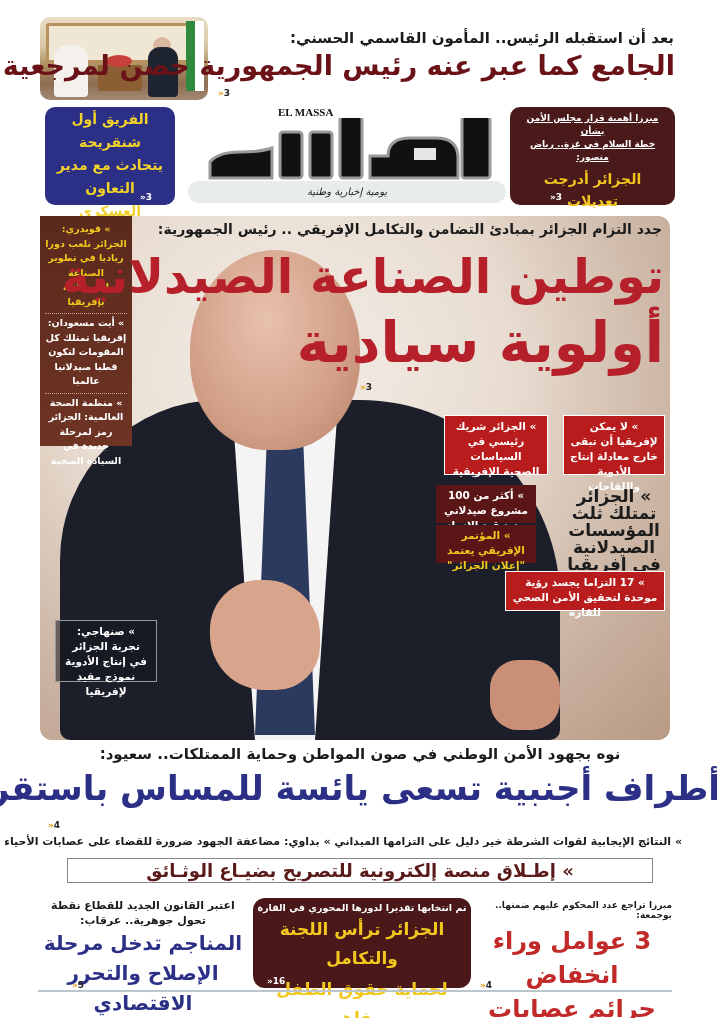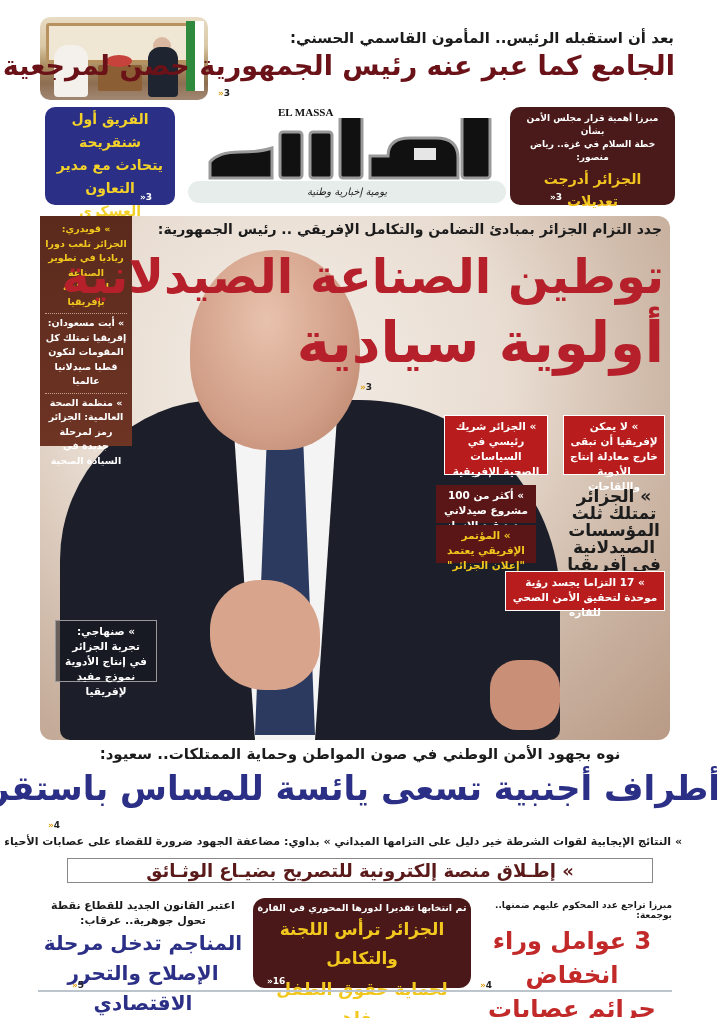--- a/index.html
+++ b/index.html
@@ -21,21 +21,21 @@
 
   .top-kicker { right: 46px; top: 29px; font-size: 15px; color: #1b1b1b; white-space: nowrap; }
   .top-headline { right: 45px; top: 50px; font-size: 27px; color: #6a1218; white-space: nowrap; letter-spacing: -1px; }
   .pg { font-size: 9px; font-weight: bold; color:#222; }
   .pg .arr { color: #e0a11b; }
 
   
   .box-left { left: 45px; top: 107px; width: 130px; height: 98px; background: #2b2f86; border-radius: 10px; padding: 1px 6px; text-align: center; }
   .box-left .t { color: #f2d12a; font-size: 14px; line-height: 23px; }
   .box-right { right: 45px; top: 107px; width: 165px; height: 98px; background: #4a1a1a; border-radius: 10px; padding: 5px 7px; text-align: center; }
-  .box-right .k { color: #ffffff; font-size: 9px; line-height: 13px; }
+  .box-right .k { color: #ffffff; font-size: 9px; line-height: 13px; text-decoration: underline; }
   .box-right .t { color: #f2c41f; font-size: 14px; line-height: 22px; margin-top: 4px; }
   .pgw { position:absolute; font-size:9px; font-weight:bold; color:#fff; }
 
   .mast-en { left: 278px; top: 106px; font-family: Liberation Serif, serif; font-weight: bold; font-size: 11px; color: #111; direction: ltr; }
   .mast-logo { left: 200px; top: 118px; width: 300px; height: 62px; direction: ltr; }
   .mast-bar { left: 188px; top: 181px; width: 318px; height: 22px; background: #e6edea; border-radius: 11px; text-align: center; font-size: 10px; color: #222; line-height: 22px; font-style: italic; }
 
   
   .feature { left: 40px; top: 216px; width: 630px; height: 524px; border-radius: 12px; overflow: hidden;
     background: radial-gradient(ellipse at 40% 30%, #f3ede6 0%, #e9ddd2 40%, #cdb7a6 70%, #b89a85 100%); }

